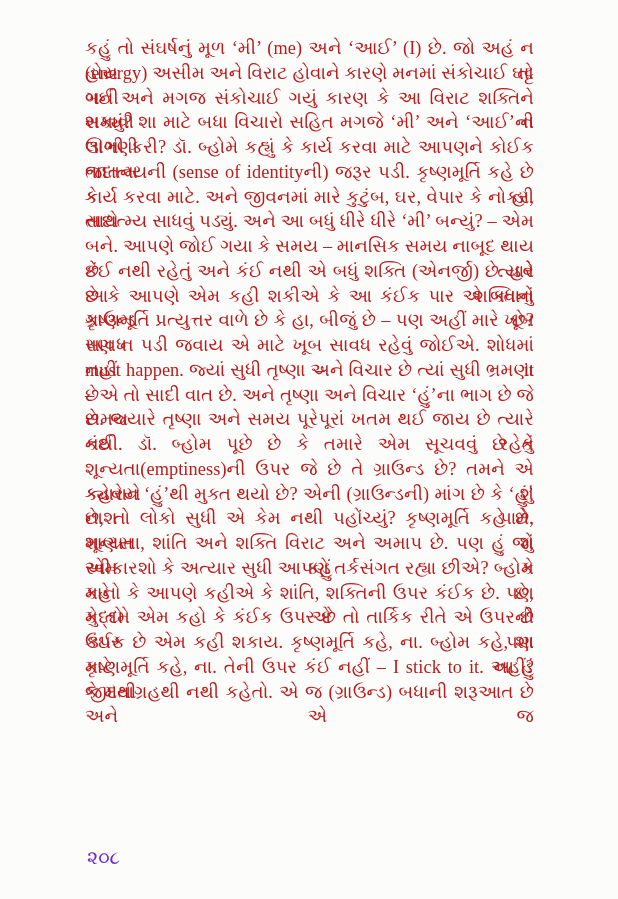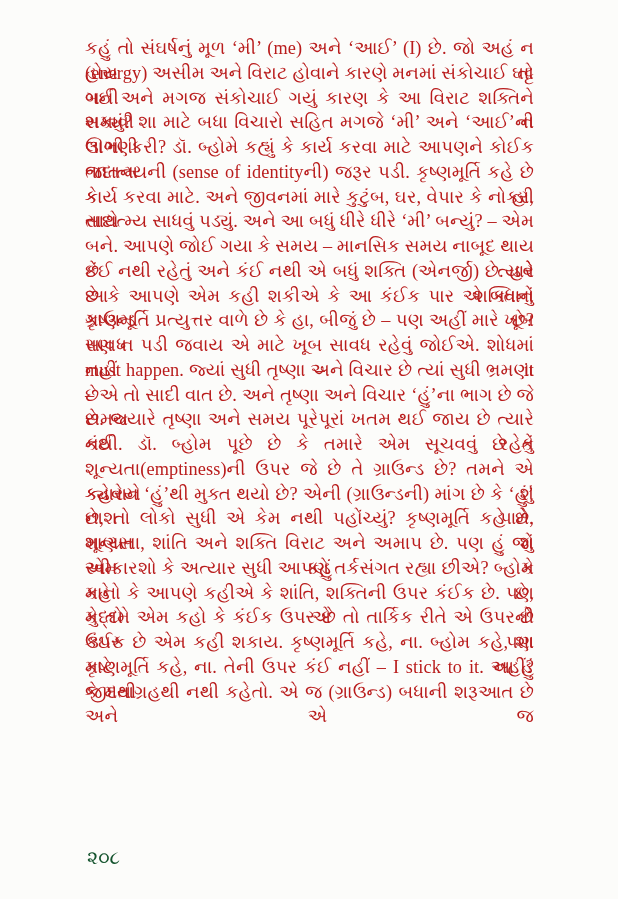--- a/index.html
+++ b/index.html
@@ -36,21 +36,21 @@
   }
   .para-indent {
     text-indent: 38px;
   }
   .page-number {
     position: absolute;
     left: 87px;
     top: 845px;
     font-size: 19px;
     line-height: 26px;
-    color: #14532d;
+    color: #6d28d9;
     text-align: left;
   }
 </style>
 </head>
 <body>
 
 <div class="page">
   <div class="textblock">
     <span class="line">કહું તો સંઘર્ષનું મૂળ ‘મી’ (me) અને ‘આઈ’ (I) છે. જો અહં ન હોય તો</span>
     <span class="line">(energy) અસીમ અને વિરાટ હોવાને કારણે મનમાં સંકોચાઈ ઘટ્ટ બની</span>

